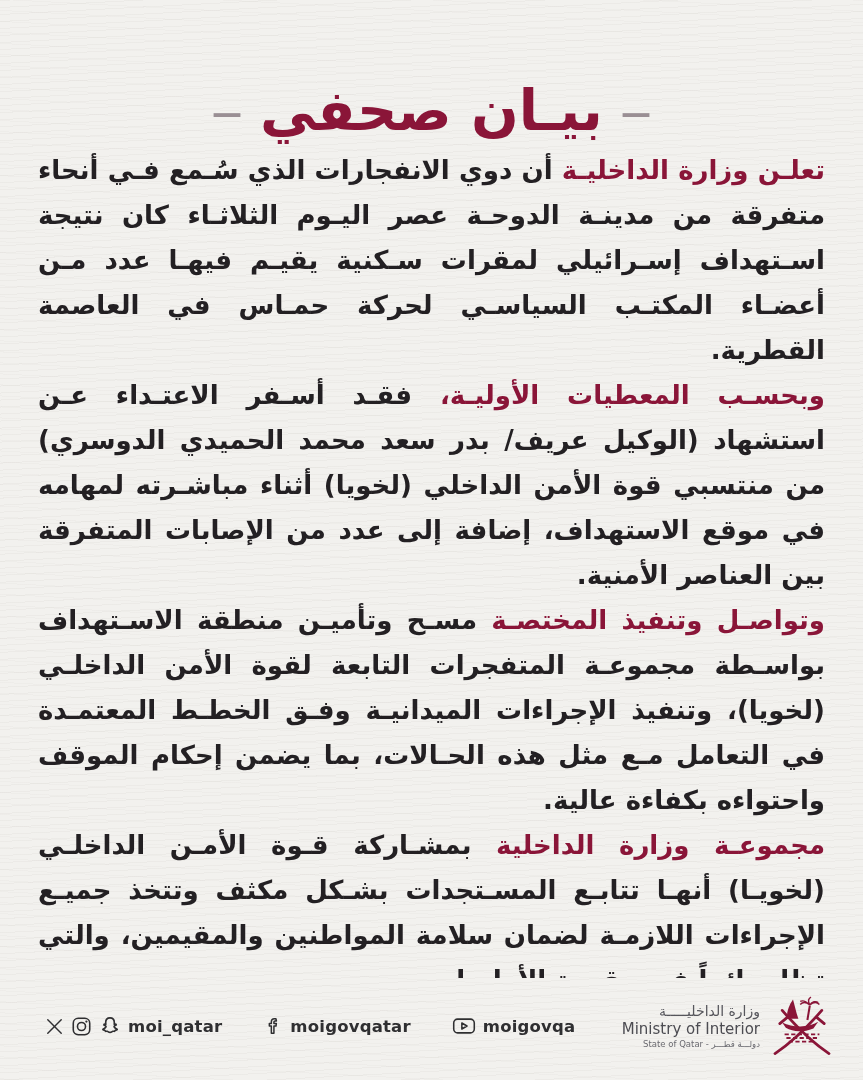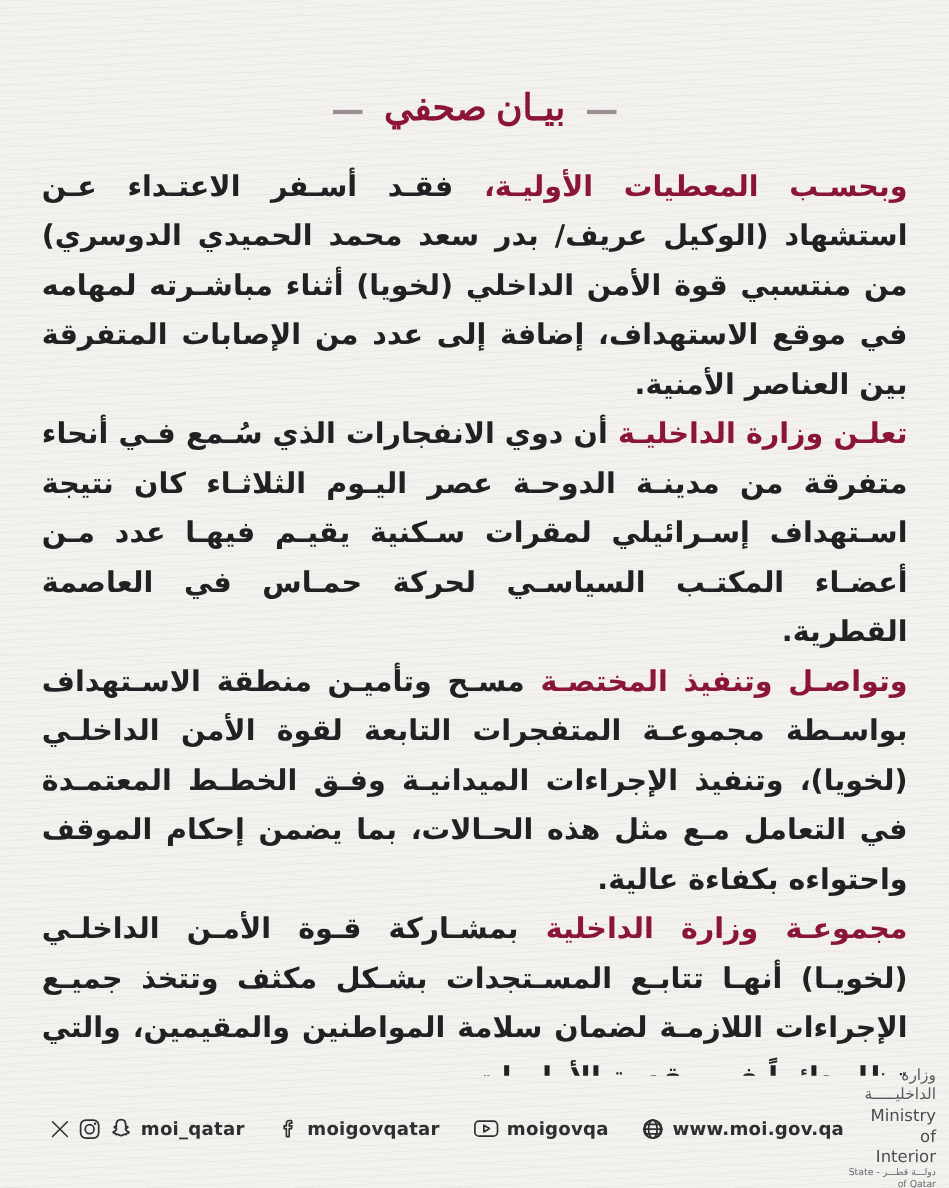--- a/index.html
+++ b/index.html
@@ -20,24 +20,23 @@
     overflow:hidden;
   }
   .title-row {
     position:absolute; top:78px; left:0; right:0;
     display:flex; align-items:center; justify-content:center;
     gap:18px;
     direction:rtl;
   }
   .title {
     color:#8A1538;
-    font-size:33px;
+    font-size:56px;
     font-weight:800;
     letter-spacing:0px;
-    font-family:Liberation Serif, serif;
   }
   .title-dash {
     color:#9a8f94;
     font-size:30px;
     font-weight:700;
     transform:translateY(2px);
   }
   .body-text {
     position:absolute;
     top:148px; right:38px; left:38px;
@@ -55,21 +54,21 @@
   .footer {
     position:absolute;
     left:45px; right:28px; bottom:20px;
     height:68px;
     display:flex;
     align-items:center;
     justify-content:space-between;
     direction:ltr;
   }
   .social-row {
-    display:flex; align-items:center; gap:30px;
+    display:flex; align-items:center; gap:41px;
   }
   .social-group {
     display:flex; align-items:center; gap:7px;
     color:#2f2f31;
     font-size:16.5px;
     font-weight:700;
     letter-spacing:0.2px;
   }
   .social-group svg { display:block; }
   .sicon { stroke:#2f2f31; fill:none; stroke-width:1.8; stroke-linecap:round; stroke-linejoin:round; }
@@ -91,22 +90,22 @@
 
 <div class="page">
 
   <div class="title-row">
     <span class="title-dash">—</span>
     <span class="title">بيـان صحفي</span>
     <span class="title-dash">—</span>
   </div>
 
   <div class="body-text">
+    <p><span class="lead">تعلـن وزارة الداخليـة</span><span> أن دوي الانفجارات الذي سُـمع فـي أنحاء متفرقة من مدينـة الدوحـة عصر اليـوم الثلاثـاء كان نتيجة اسـتهداف إسـرائيلي لمقرات سـكنية يقيـم فيهـا عدد مـن أعضـاء المكتـب السياسـي لحركة حمـاس في العاصمة القطرية.</span></p>
     <p><span class="lead">وبحسـب المعطيات الأوليـة،</span><span> فقـد أسـفر الاعتـداء عـن استشهاد (الوكيل عريف/ بدر سعد محمد الحميدي الدوسري) من منتسبي قوة الأمن الداخلي (لخويا) أثناء مباشـرته لمهامه في موقع الاستهداف، إضافة إلى عدد من الإصابات المتفرقة بين العناصر الأمنية.</span></p>
-    <p><span class="lead">تعلـن وزارة الداخليـة</span><span> أن دوي الانفجارات الذي سُـمع فـي أنحاء متفرقة من مدينـة الدوحـة عصر اليـوم الثلاثـاء كان نتيجة اسـتهداف إسـرائيلي لمقرات سـكنية يقيـم فيهـا عدد مـن أعضـاء المكتـب السياسـي لحركة حمـاس في العاصمة القطرية.</span></p>
     <p><span class="lead">وتواصـل وتنفيذ المختصـة</span><span> مسـح وتأميـن منطقة الاسـتهداف بواسـطة مجموعـة المتفجرات التابعة لقوة الأمن الداخلـي (لخويا)، وتنفيذ الإجراءات الميدانيـة وفـق الخطـط المعتمـدة في التعامل مـع مثل هذه الحـالات، بما يضمن إحكام الموقف واحتواءه بكفاءة عالية.</span></p>
     <p><span class="lead">مجموعـة وزارة الداخلية</span><span> بمشـاركة قـوة الأمـن الداخلـي (لخويـا) أنهـا تتابـع المسـتجدات بشـكل مكثف وتتخذ جميـع الإجراءات اللازمـة لضمان سلامة المواطنين والمقيمين، والتي تظل دائماً في مقدمة الأولويات.</span></p>
 
   </div>
 
   <div class="footer">
 
     <div class="social-row">
 
       <div class="social-group">
@@ -142,31 +141,20 @@
       <div class="social-group">
         <span>
           <svg width="24" height="20" viewBox="0 0 28 22">
               <rect class="sicon" x="2" y="3" width="24" height="16" rx="4.5"></rect>
               <path class="sicon" d="M11.5 7.5 L17.5 11 L11.5 14.5 Z"></path>
             </svg>
         </span>
         <span>moigovqa</span>
       </div>
 
-      <div class="social-group">
-        <span>
-          <svg width="21" height="21" viewBox="0 0 24 24">
-              <circle class="sicon" cx="12" cy="12" r="9.4"></circle>
-              <ellipse class="sicon" cx="12" cy="12" rx="4.4" ry="9.4"></ellipse>
-              <ellipse class="sicon" cx="12" cy="12" rx="8.2" ry="9.4"></ellipse>
-              <path class="sicon" d="M2.6 12h18.8 M4 7h16 M4 17h16"></path>
-            </svg>
-        </span>
-        <span>www.moi.gov.qa</span>
-      </div>
 
     </div>
 
     <div class="logo-block">
       <div class="logo-text">
         <div class="logo-ar">وزارة الداخليـــــة</div>
         <div class="logo-en">Ministry of Interior</div>
         <div class="logo-sub">دولـــة قطـــر - State of Qatar</div>
       </div>
       <div class="emblem">

